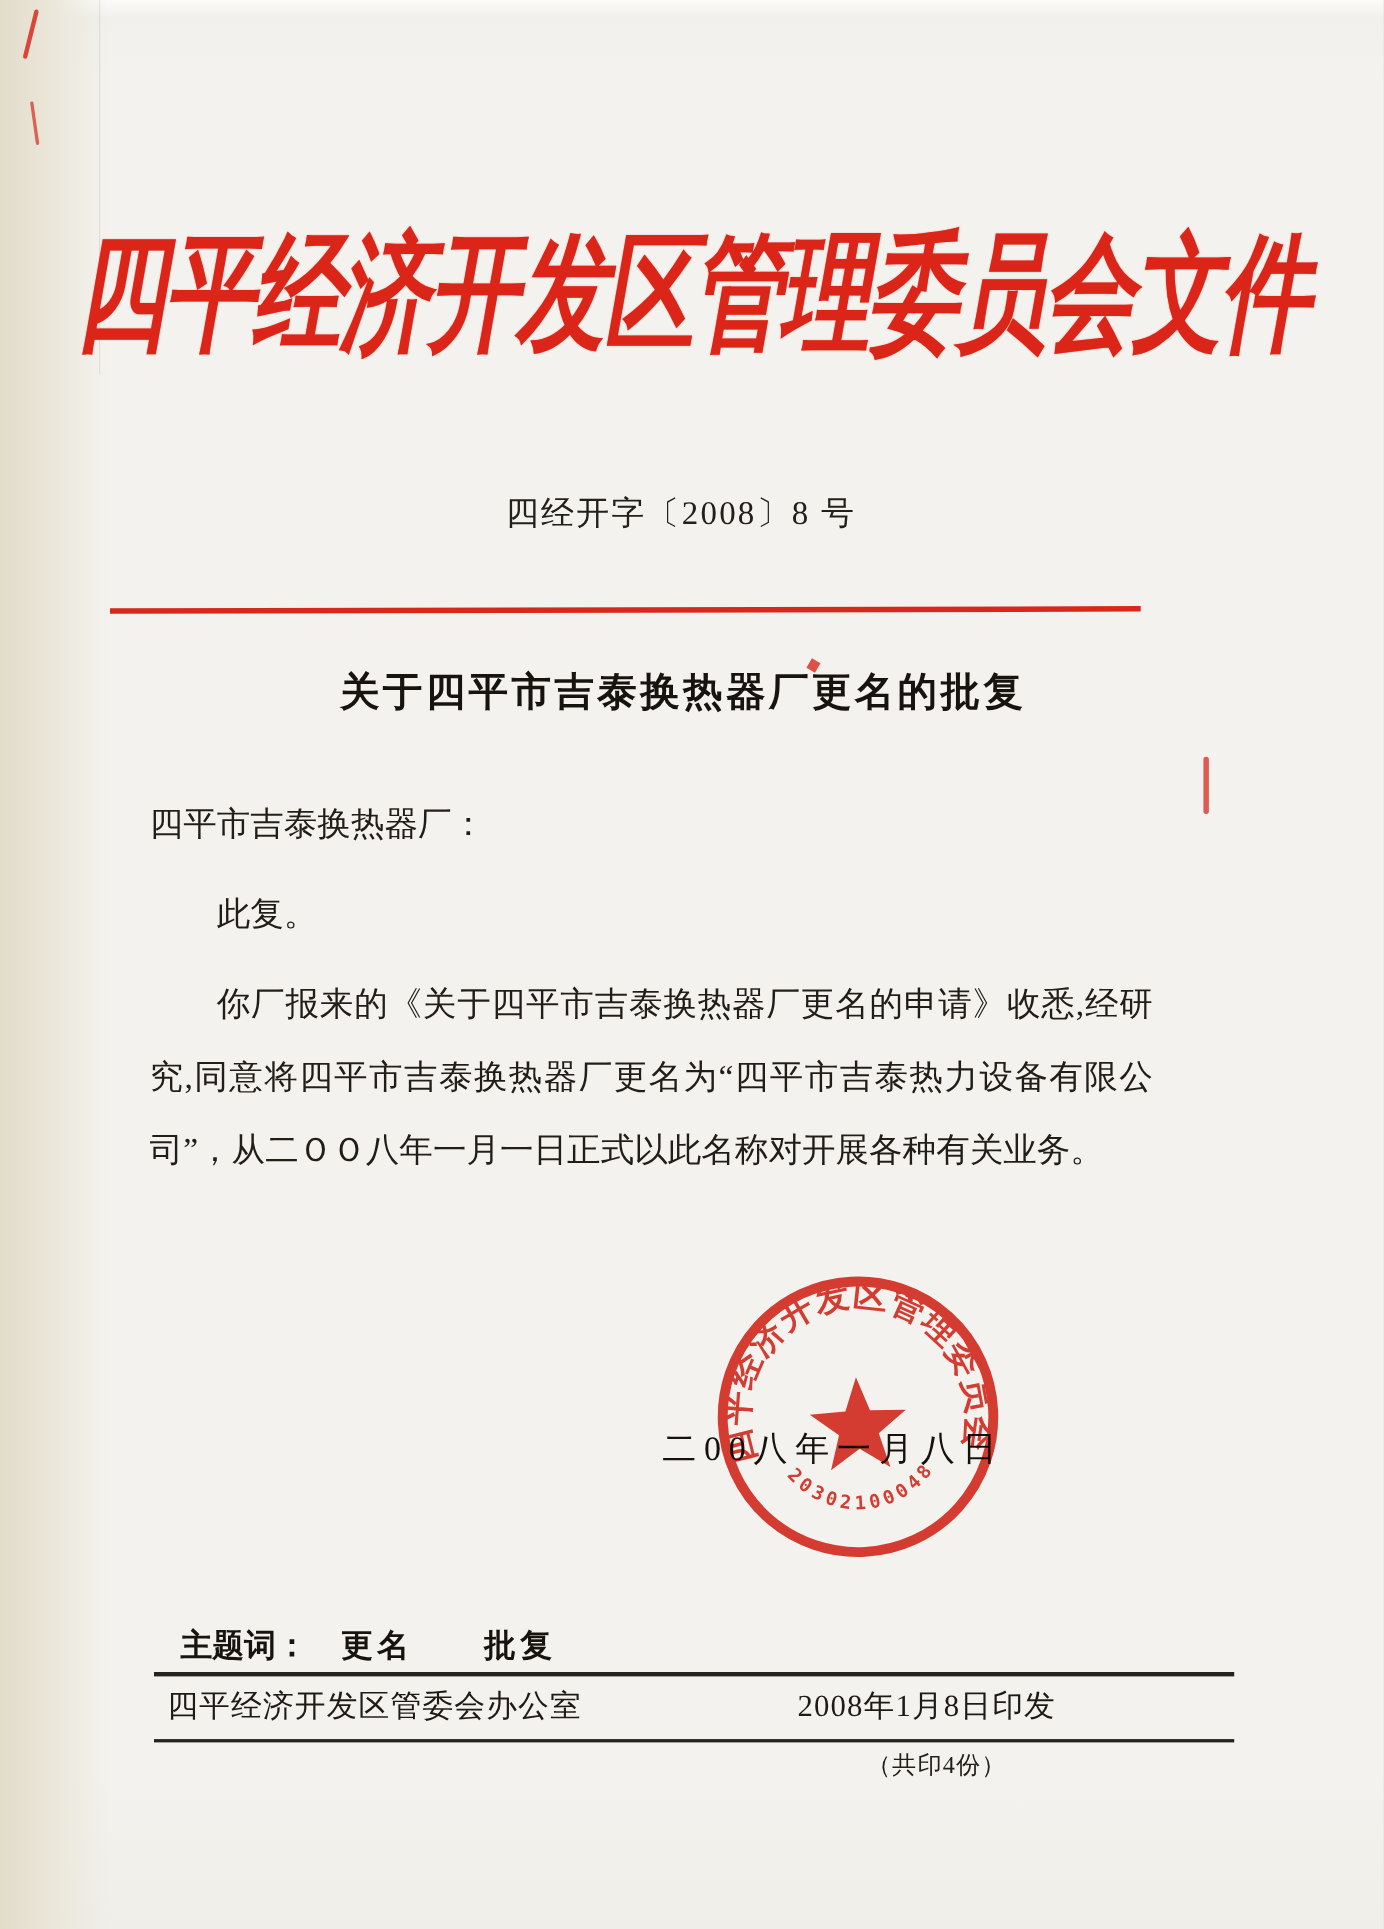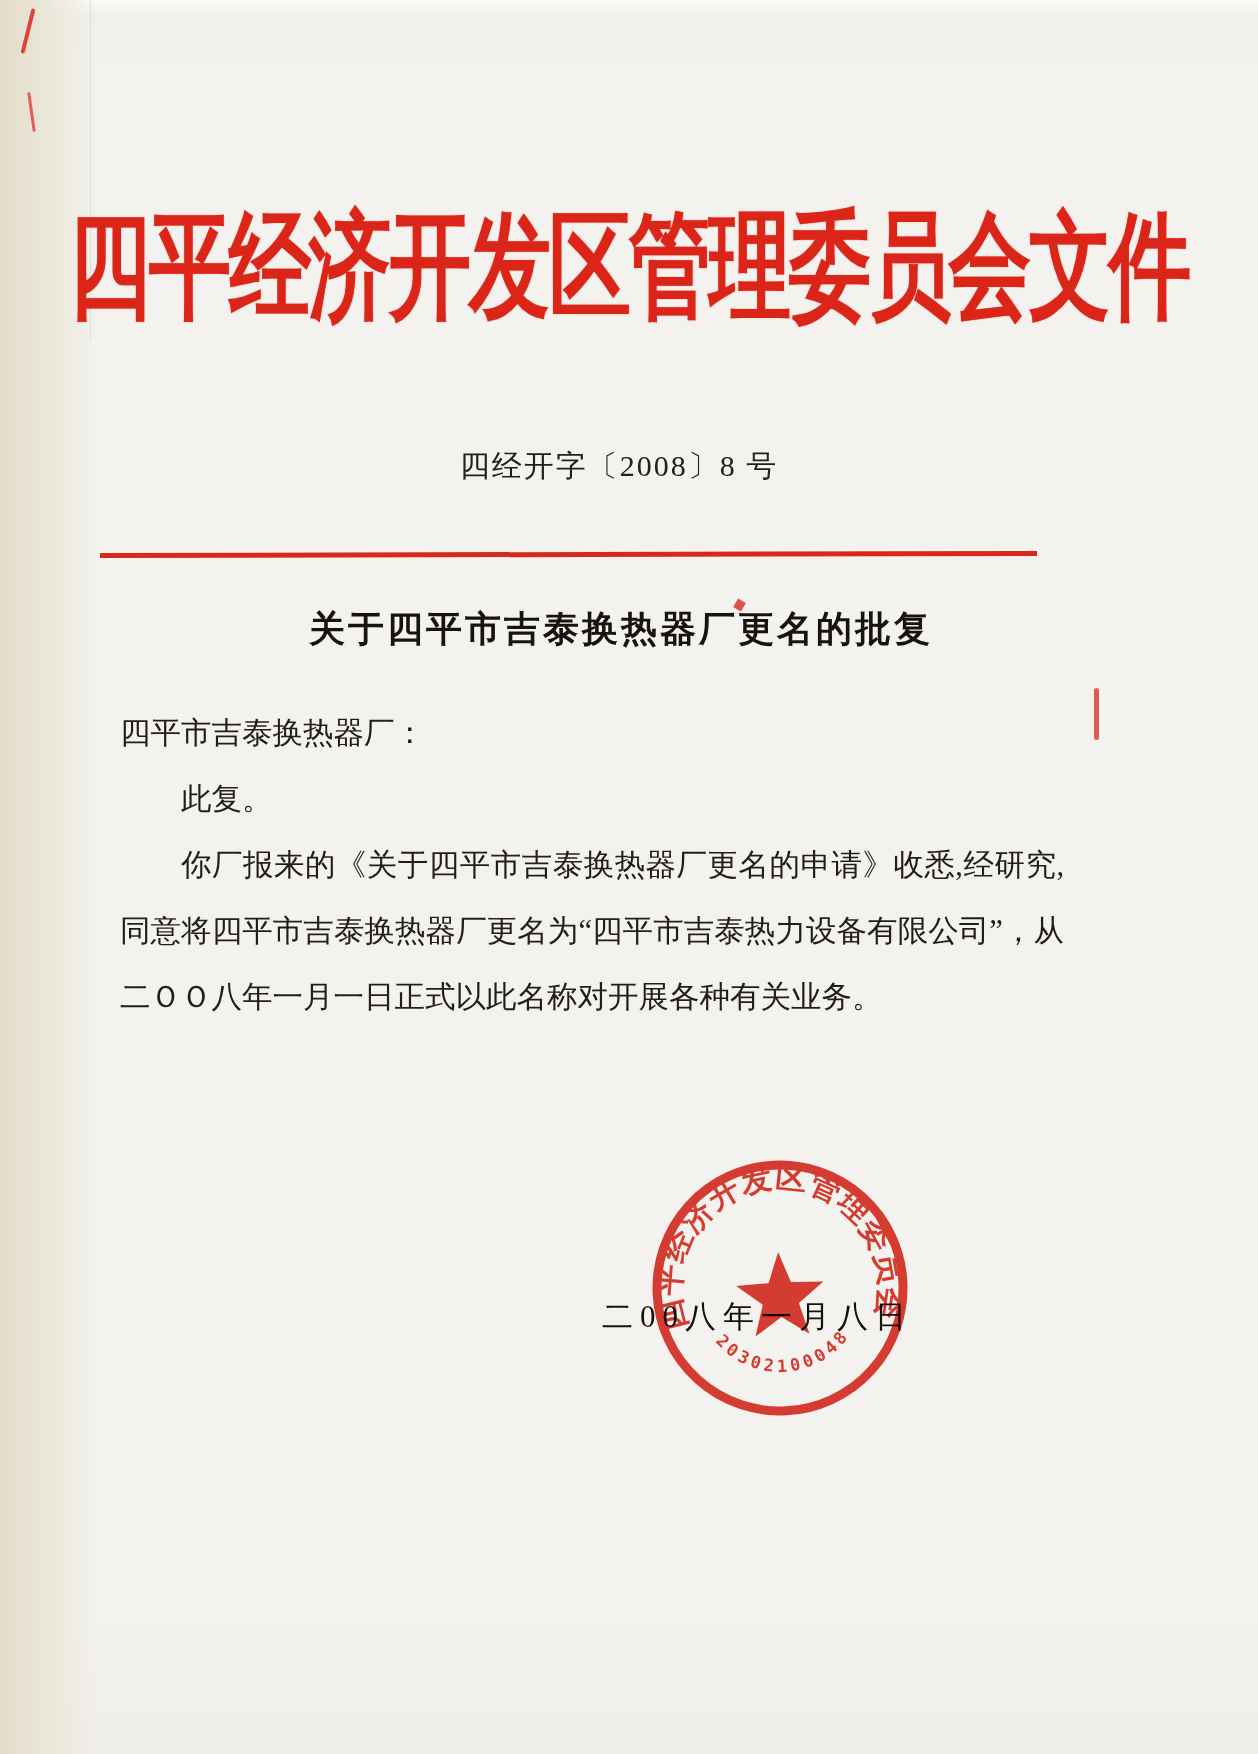--- a/index.html
+++ b/index.html
@@ -12,21 +12,21 @@
     color:#1c1914;
   }
   .edge-left {
     position:absolute; left:0; top:0; bottom:0; width:98px;
     background:linear-gradient(90deg,#e2dcc9 0%, #ebe7da 50%, rgba(236,232,221,0) 100%);
   }
   .crease {
     position:absolute; left:90px; top:0; width:1px; height:340px;
     background:rgba(60,55,45,0.10);
   }
-  .header-title-wrap { position:absolute; left:0; right:0; top:190px; text-align:center; }
+  .header-title-wrap { position:absolute; left:0; right:0; top:190px; text-align:center;font-style:italic; }
   .header-title-text {
     display:inline-block; white-space:nowrap;
     font-weight:bold; font-size:82px; letter-spacing:-2px;
     color:#da2518;
     transform:scaleY(1.42); transform-origin:top center;
     text-shadow:0 0 1px rgba(218,37,24,.6);
   }
   .doc-number {
     position:absolute; left:0; right:0; top:446px; text-align:center;
     font-size:30px; letter-spacing:2px; transform:translateX(-10px);
@@ -40,21 +40,21 @@
     position:absolute; left:0; right:0; top:605px; text-align:center;
     font-family:"Liberation Sans","DejaVu Sans",sans-serif;
     font-weight:bold; font-size:36px; letter-spacing:3px; color:#17140f;
     transform:translateX(-8px);
   }
   .body-block {
     position:absolute; left:120px; top:700px; width:944px;
     font-size:30.5px; line-height:66px; text-align:justify;
     color:#211d17;
   }
-  .body-block p { margin:0; }
+  .body-block p { margin:16px; }
   .indent { text-indent:2em; }
   .seal {
     position:absolute; left:640px; top:1148px; width:280px; height:280px;
     mix-blend-mode:multiply; opacity:.94; z-index:3;
     transform:rotate(-3deg);
   }
   .sign-date {
     position:absolute; left:602px; top:1296px; z-index:2;
     font-size:31px; letter-spacing:7px; color:#15120d; white-space:nowrap;
   }
@@ -118,19 +118,33 @@
     <text font-size="31" font-weight="bold" fill="#dd3327" letter-spacing="1" font-family="Liberation Serif, DejaVu Serif, serif">
       <textPath href="#sealTextArc" startOffset="50%" text-anchor="middle">四平经济开发区管理委员会</textPath>
     </text>
     <text font-size="17" font-weight="bold" fill="#dd3327" letter-spacing="4" font-family="DejaVu Sans Mono, monospace">
       <textPath href="#sealNumArc" startOffset="50%" text-anchor="middle">2203021000483</textPath>
     </text>
     <polygon fill="#dd3327" points="140,104 151.2,134.6 183.7,135.8 158.1,155.9 167,187.2 140,169 113,187.2 121.9,155.9 96.3,135.8 128.8,134.6">
     </polygon>
   </svg>
 
+  <div class="footer">
+    <div class="kw-row">
+      <span class="kw-label">主题词：</span>
+      <span class="kw-1">更名</span>
+      <span class="kw-2">批复</span>
+    </div>
+    <div class="rule-1"></div>
+    <div class="office-row">
+      <span class="office-name">四平经济开发区管委会办公室</span>
+      <span class="print-date">2008年1月8日印发</span>
+    </div>
+    <div class="rule-2"></div>
+    <div class="copies-note">（共印4份）</div>
+  </div>
 
   <div class="red-mark mark-a"></div>
   <div class="red-mark mark-b"></div>
   <div class="red-mark mark-c"></div>
   <div class="red-mark mark-d"></div>
 
 </div>
 
 </body></html>

